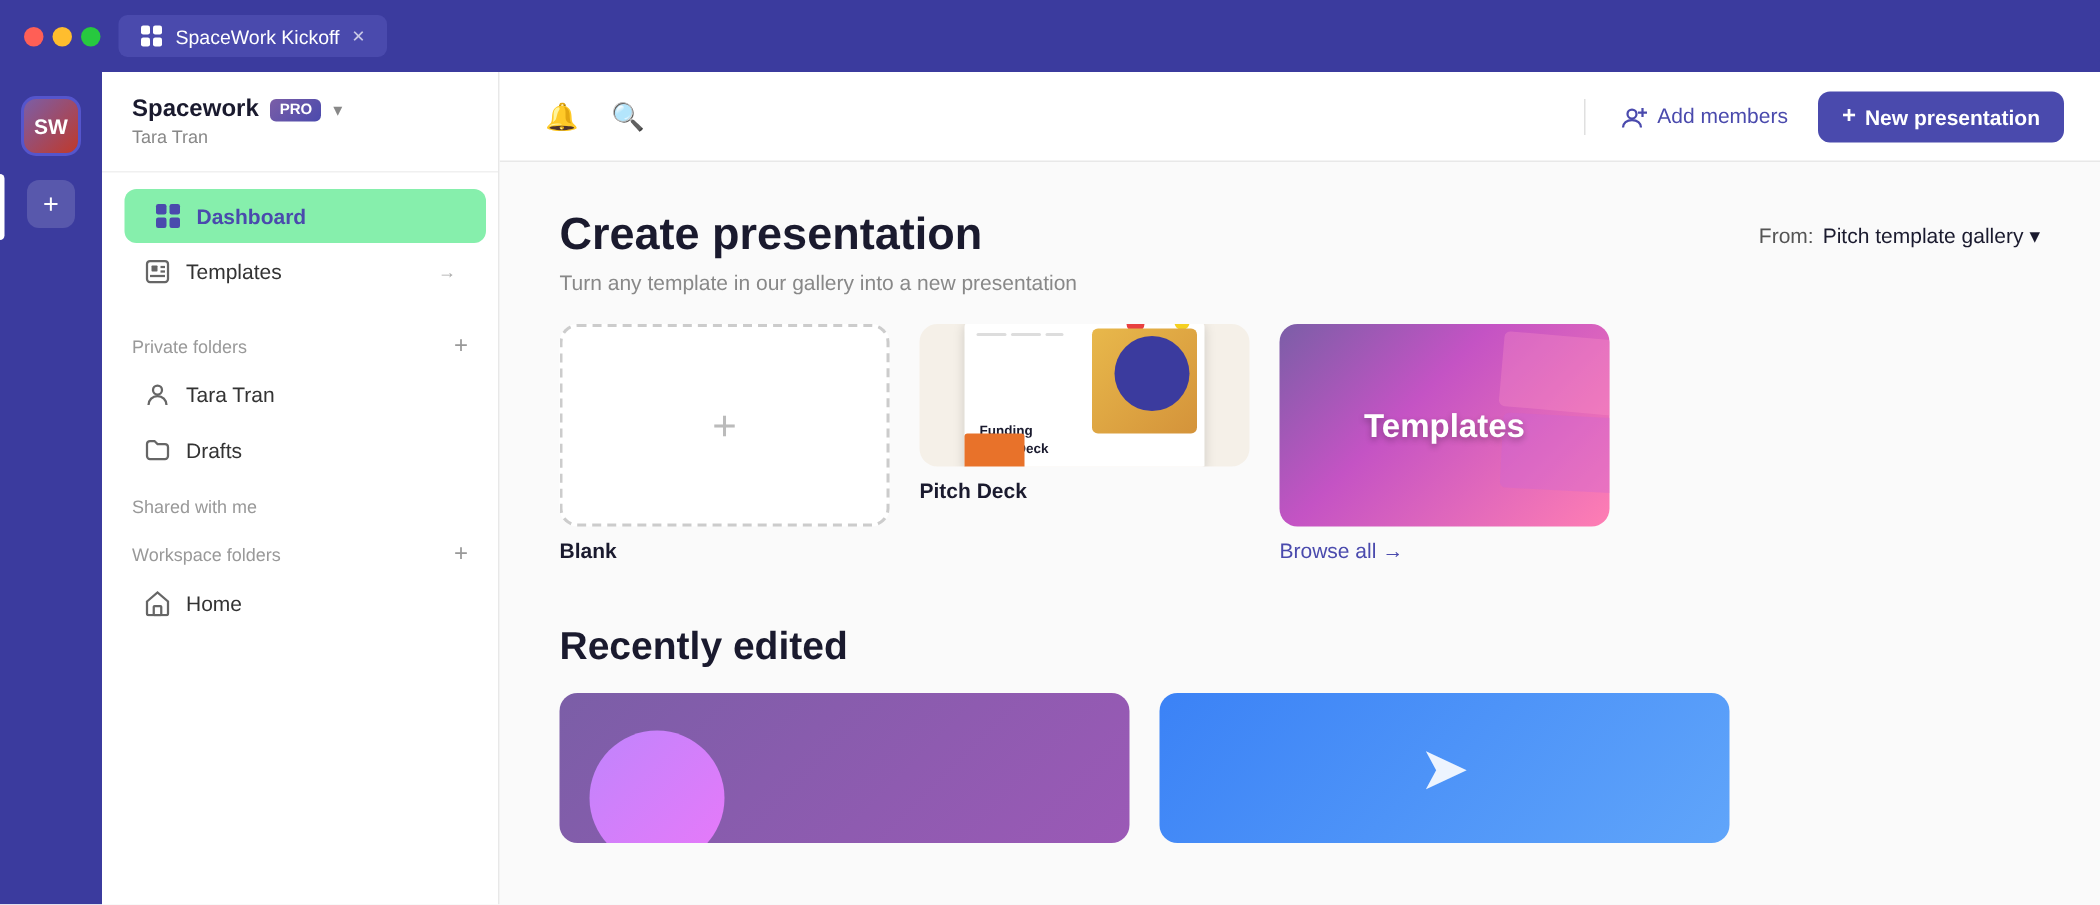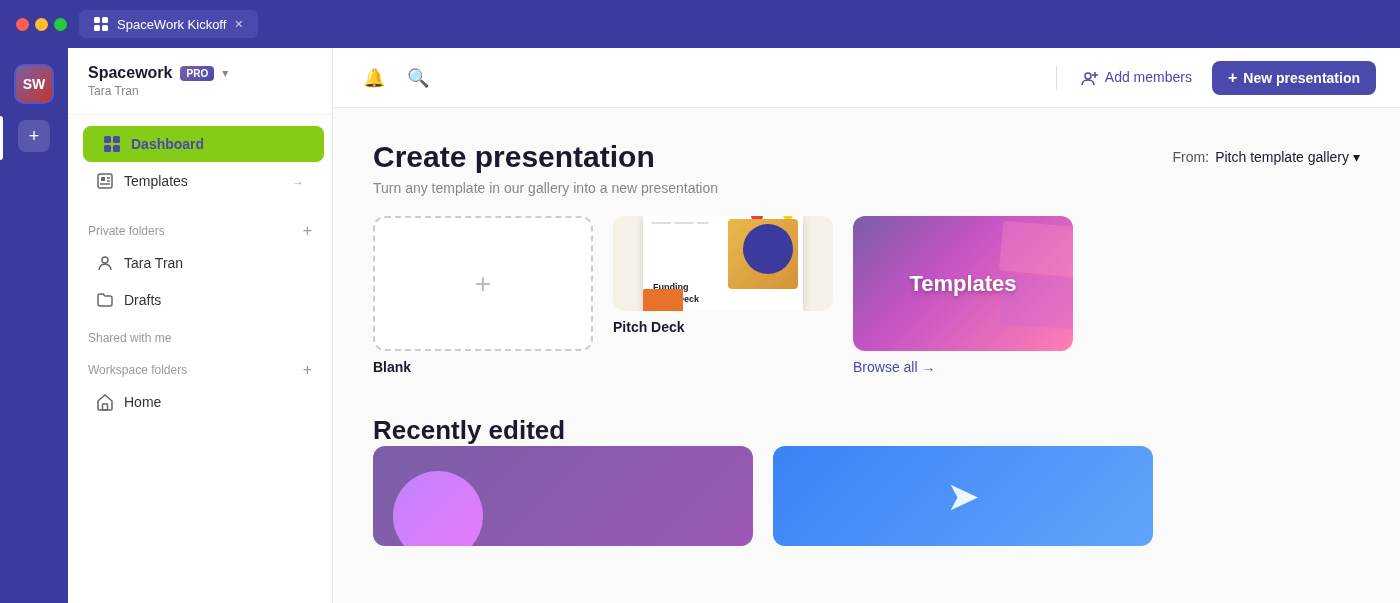--- a/index.html
+++ b/index.html
@@ -97,21 +97,21 @@
       background: #4a4aad; color: white;
       border: none; border-radius: 8px; padding: 8px 16px;
       font-size: 14px; font-weight: 600; cursor: pointer;
     }
 
     .nav-item {
       display: flex; align-items: center; gap: 10px;
       padding: 9px 20px; cursor: pointer; font-size: 14px; color: #333;
       border-radius: 8px; margin: 1px 8px;
     }
-    .nav-item.active { background: #84cc16; color: #4a4aad; font-weight: 600; margin-left: 15px; }
+    .nav-item.active { background: #86efac; color: #4a4aad; font-weight: 600; margin-left: 15px; }
     .nav-arrow { margin-left: auto; font-size: 12px; color: #aaa; }
     .nav-chevron { margin-right: 4px; font-size: 11px; color: #888; }
 
     .section-header {
       display: flex; align-items: center; justify-content: space-between;
       padding: 12px 20px 4px;
     }
     .section-label { font-size: 12px; color: #999; font-weight: 500; }
     .section-add { font-size: 16px; color: #999; cursor: pointer; }
 
@@ -249,21 +249,21 @@
       font-size: 22px; font-weight: 800; color: white;
       text-shadow: 0 2px 4px rgba(0,0,0,0.3);
       position: relative; z-index: 2;
     }
     .browse-all-link {
       font-size: 14px; color: #4a4aad; font-weight: 500;
       display: flex; align-items: center; gap: 4px;
       margin-top: 8px; cursor: pointer; text-decoration: none;
     }
 
-    .recently-edited-title { font-size: 26px; font-weight: 800; color: #1a1a2e; }
+    .recently-edited-title { font-size: 26px; font-weight: 800; color: #1a1a2e; margin-bottom: 16px; }
     .recent-grid { display: flex; gap: 20px; }
     .recent-card {
       width: 380px; height: 100px; border-radius: 12px; overflow: hidden;
       cursor: pointer;
     }
     .recent-card-purple {
       background: linear-gradient(135deg, #7b5ea7, #9b59b6);
     }
     .recent-card-blue {
       background: linear-gradient(135deg, #3b82f6, #60a5fa);

